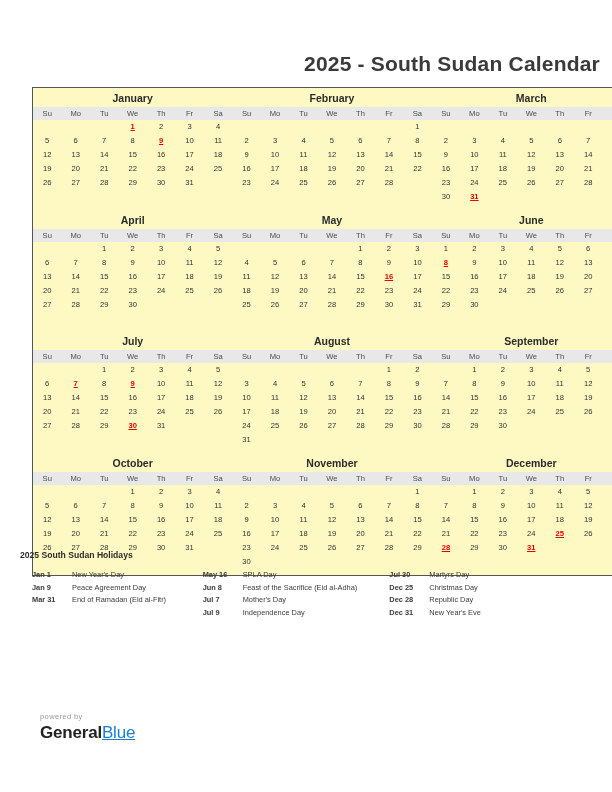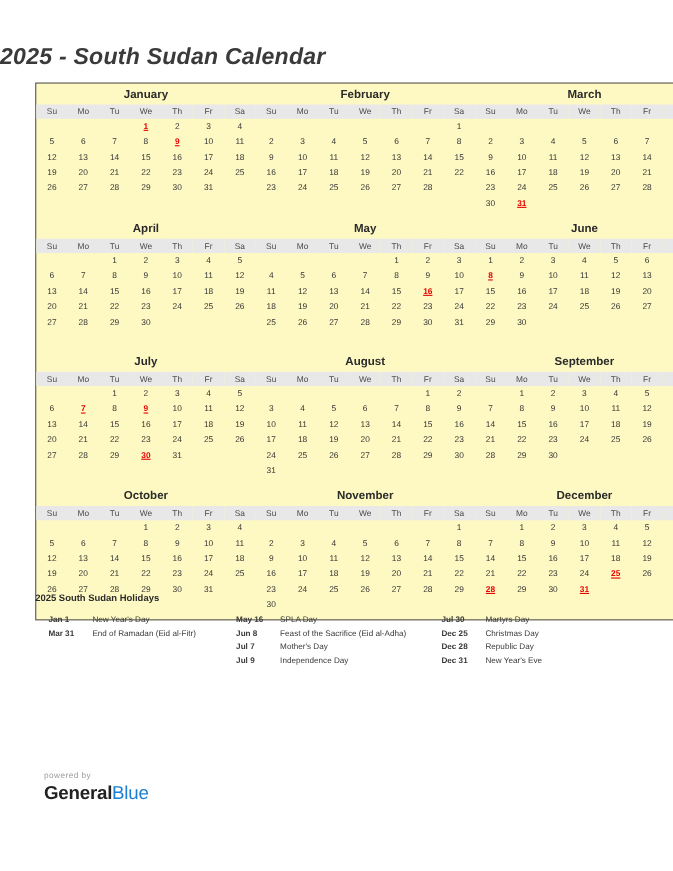--- a/index.html
+++ b/index.html
@@ -19,30 +19,29 @@
 
   .page {
     width: 612px;
     height: 792px;
     padding: 0;
     position: relative;
   }
 
   
   .cal-title {
-    text-align: left;
+    text-align: right;
     font-size: 21px;
     font-weight: bold;
     color: #3a3a3a;
     letter-spacing: 0.2px;
     padding-top: 39px;
     padding-bottom: 0;
-    margin: 0;
+    margin: 12px;
     line-height: 26px;
-    font-style: italic;
   }
 
   
   .cal-frame {
     position: absolute;
     left: 32px;
     top: 75px;
     width: 600px;
     border: 1px solid #555555;
     background: #fef9c3;
@@ -95,21 +94,21 @@
     font-weight: bold;
     text-decoration: underline;
   }
   table.mcal td.empty { color: transparent; }
 
   .month-pad { height: 6px; }
 
   
   .hol-section {
     position: absolute;
-    left: 32px;
+    left: 20px;
     top: 538px;
     width: 548px;
   }
   .hol-heading {
     font-size: 8.6px;
     font-weight: bold;
     color: #2b2b2b;
     margin: 0 0 8px 0;
     line-height: 11px;
   }
@@ -148,21 +147,21 @@
     letter-spacing: 0.4px;
     line-height: 10px;
     margin-bottom: 1px;
   }
   .brand {
     font-size: 17px;
     line-height: 20px;
     letter-spacing: -0.2px;
   }
   .brand .b-general { color: #222222; font-weight: bold; }
-  .brand .b-blue { color: #1a7fd4; }
+  .brand .b-blue { color: #1a7fd4; text-decoration: underline; }
 </style>
 </head>
 <body>
 
 <div class="page">
 
   <h1 class="cal-title">2025 - South Sudan Calendar</h1>
 
   <div class="cal-frame" id="cal-frame">
       <div class="quarter-row">
@@ -1051,20 +1050,24 @@
       </div>
     </div>
 
   <div class="hol-section">
     <div class="hol-heading">2025 South Sudan Holidays</div>
     <div class="hol-cols" id="hol-cols">
         <div class="hol-col c1">
           <div class="hol-row">
             <span class="hol-date">Jan 1</span>
             <span class="hol-name">New Year's Day</span>
+          </div>
+          <div class="hol-row">
+            <span class="hol-date">Jan 9</span>
+            <span class="hol-name">Peace Agreement Day</span>
           </div>
           <div class="hol-row">
             <span class="hol-date">Mar 31</span>
             <span class="hol-name">End of Ramadan (Eid al-Fitr)</span>
           </div>
         </div>
         <div class="hol-col c2">
           <div class="hol-row">
             <span class="hol-date">May 16</span>
             <span class="hol-name">SPLA Day</span>

